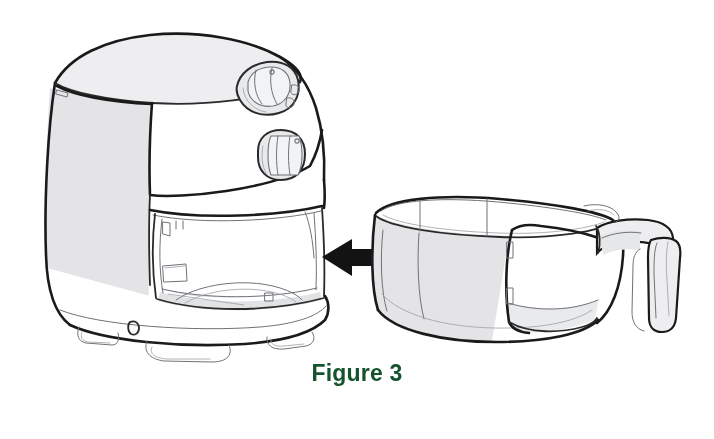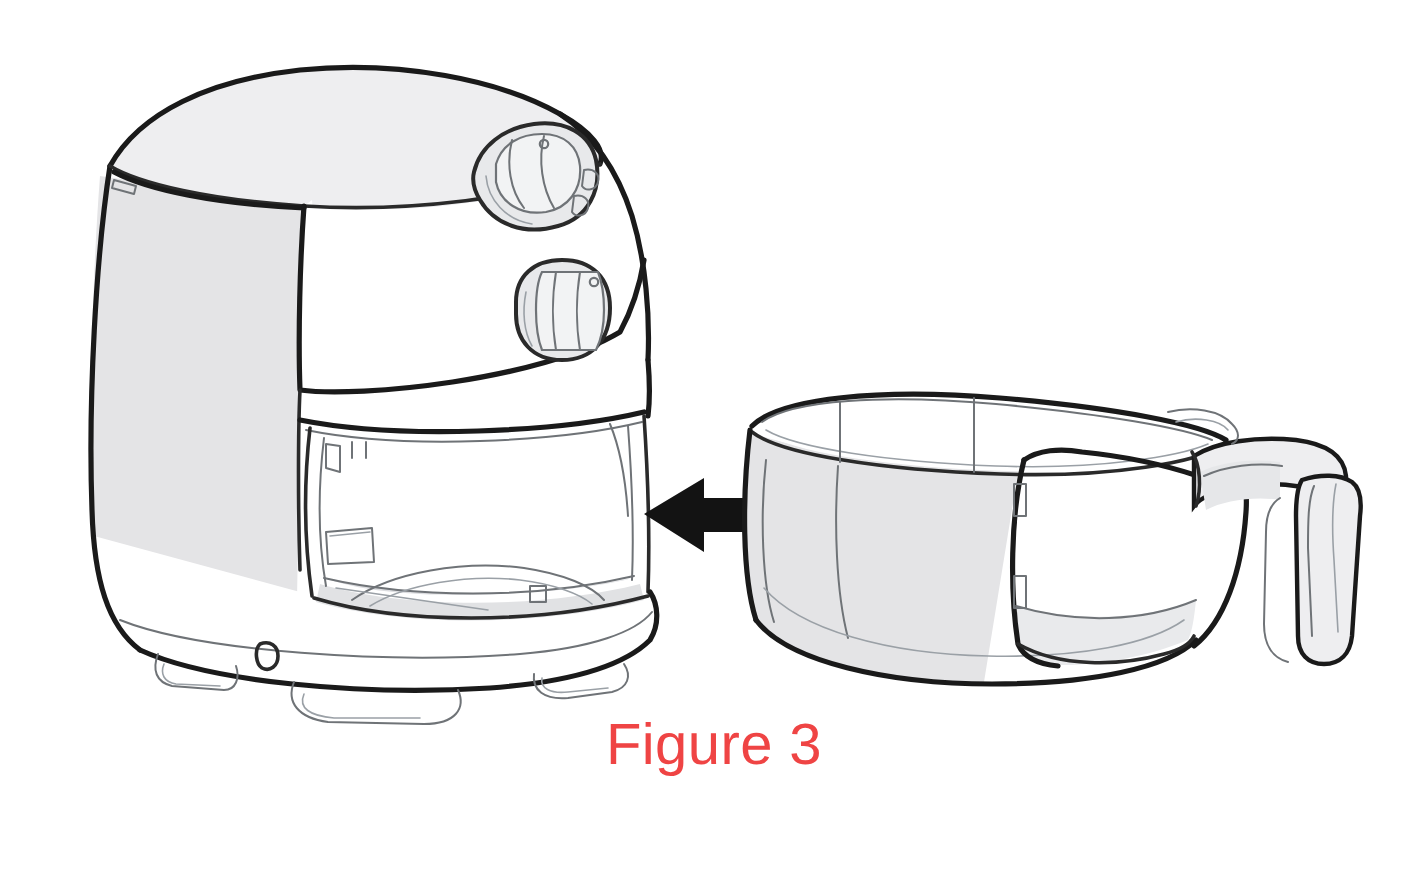--- a/index.html
+++ b/index.html
@@ -30,24 +30,24 @@
   .caption-row {
     position: absolute;
     left: 0;
     top: 358px;
     width: 714px;
     text-align: center;
     pointer-events: none;
   }
   .caption-text {
     font-family: "Liberation Sans", sans-serif;
-    font-size: 29px;
-    font-weight: 400;
+    font-size: 23px;
+    font-weight: 700;
     letter-spacing: 0.2px;
-    color: #ef4444;
+    color: #14532d;
     line-height: 30px;
     white-space: pre;
   }
   
   .ol   { fill: none; stroke: #1a1a1a; stroke-width: 2.6; stroke-linejoin: round; stroke-linecap: round; }
   .ol-m { fill: none; stroke: #2a2a2a; stroke-width: 1.8; stroke-linejoin: round; stroke-linecap: round; }
   .ol-t { fill: none; stroke: #6f7377; stroke-width: 1.0; stroke-linejoin: round; stroke-linecap: round; }
   .ol-f { fill: none; stroke: #9aa0a6; stroke-width: 0.8; stroke-linejoin: round; stroke-linecap: round; }
 </style>
 </head>

